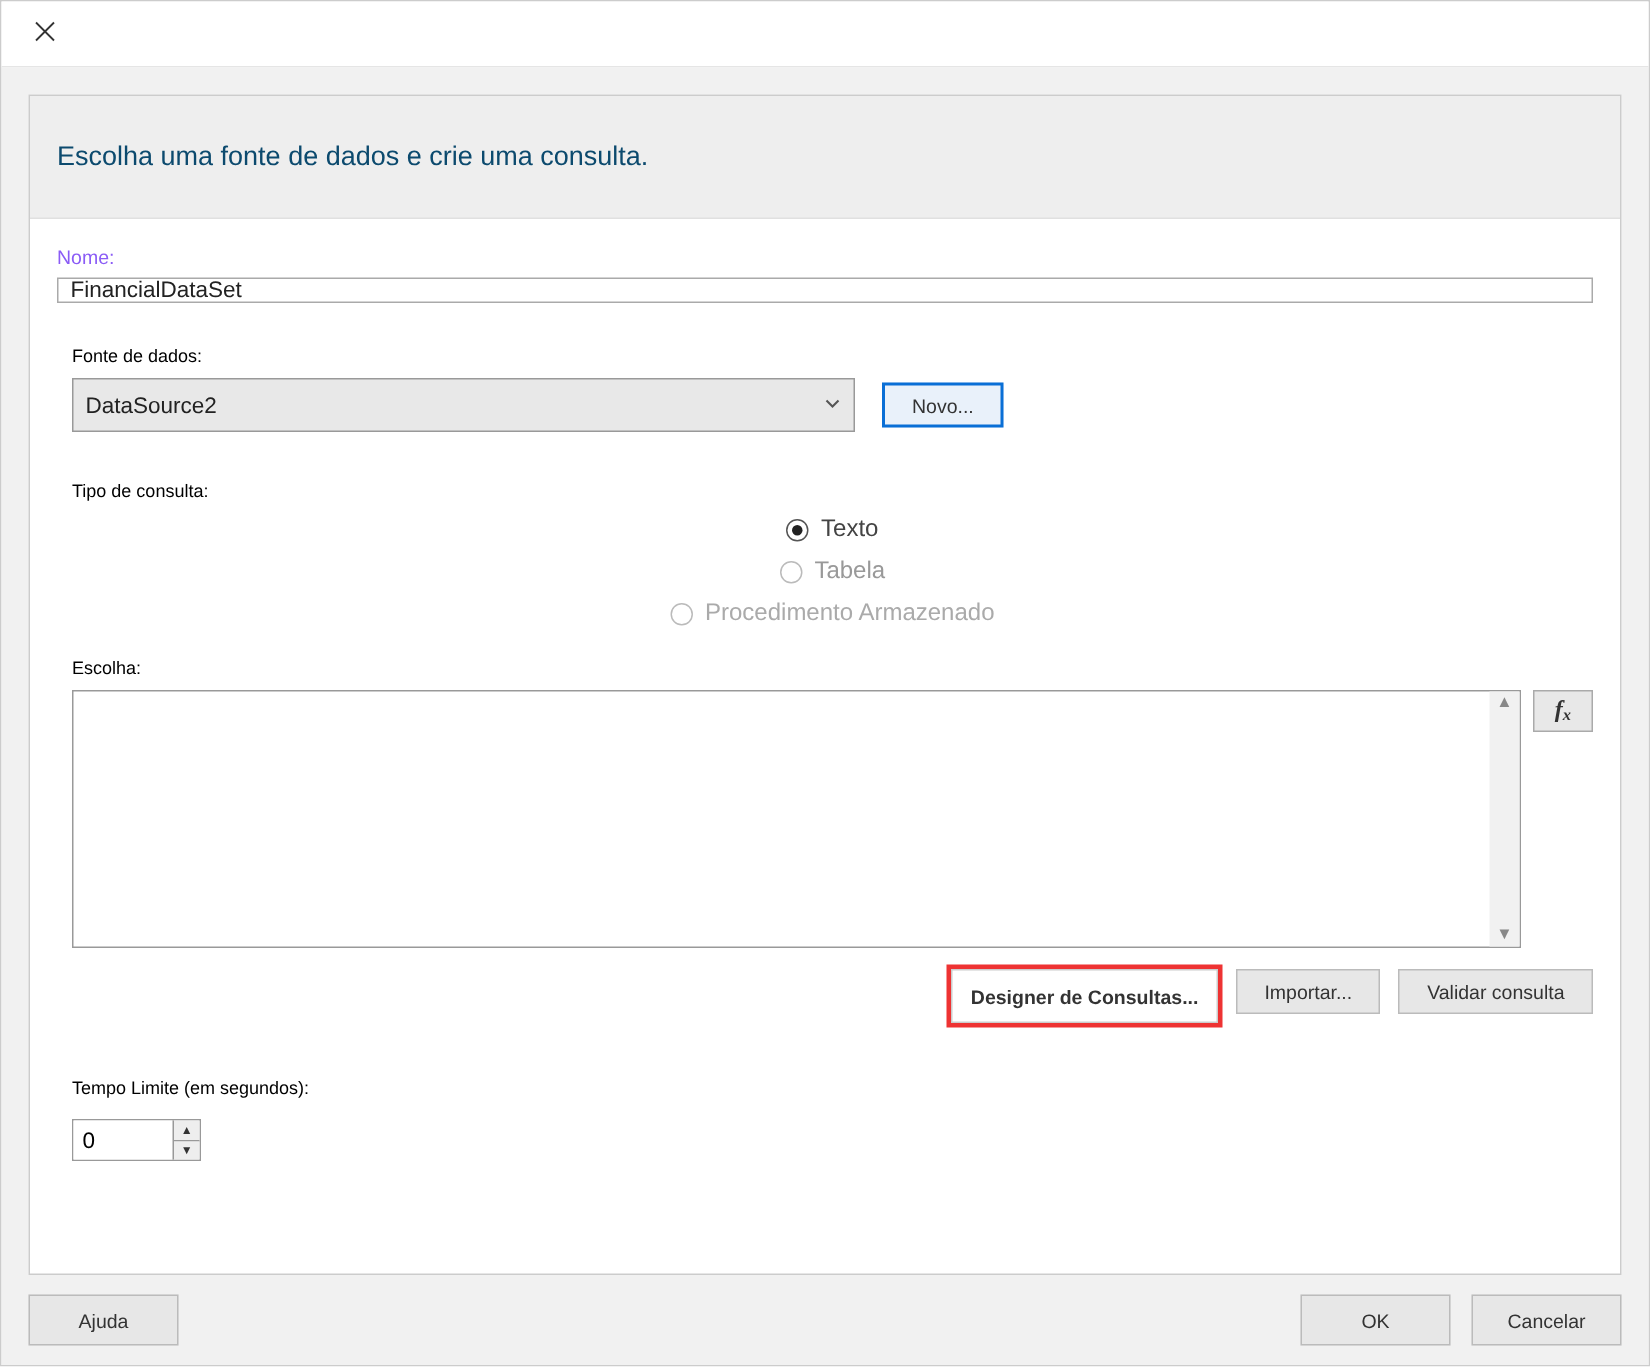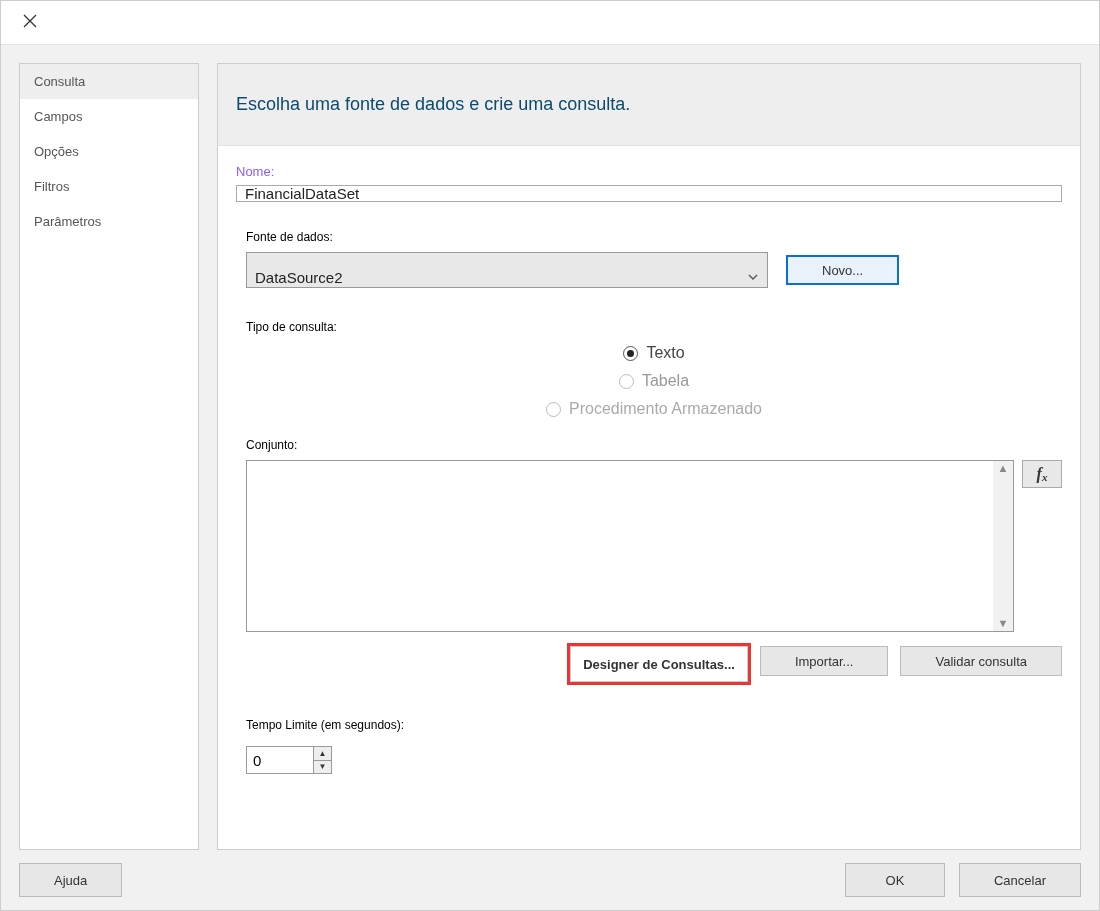--- a/index.html
+++ b/index.html
@@ -107,32 +107,33 @@
     display: flex;
     align-items: center;
     gap: 18px;
   }
   .select-like {
     flex: 0 0 522px;
     height: 36px;
     border: 1px solid #999;
     background: #e8e8e8;
     display: flex;
+    align-items: center;
     padding: 16px 8px;
     font-size: 15px;
     color: #222;
     position: relative;
     cursor: pointer;
   }
   .select-like .chev {
     margin-left: auto;
   }
   .btn {
     height: 30px;
-    padding: 0 34px;
+    padding: 0 18px;
     background: #e7e7e7;
     border: 1px solid #bbb;
     font-size: 13px;
     color: #333;
     cursor: pointer;
     display: inline-flex;
     align-items: center;
     justify-content: center;
   }
   .btn.focused {
@@ -271,27 +272,20 @@
   <div class="titlebar">
     <span class="close">
       <svg width="14" height="14" viewBox="0 0 14 14">
           <line x1="1" y1="1" x2="13" y2="13"></line>
           <line x1="13" y1="1" x2="1" y2="13"></line>
         </svg>
     </span>
   </div>
 
   <div class="body-area">
-    <div class="sidebar">
-      <div class="sidebar-item active">Consulta</div>
-      <div class="sidebar-item">Campos</div>
-      <div class="sidebar-item">Opções</div>
-      <div class="sidebar-item">Filtros</div>
-      <div class="sidebar-item">Parâmetros</div>
-    </div>
 
     <div class="main-panel">
       <div class="main-header">Escolha uma fonte de dados e crie uma consulta.</div>
       <div class="main-content">
 
         <div class="field-label">Nome:</div>
         <input class="text-input" type="text" value="FinancialDataSet" style="">
 
         <div class="section-gap"></div>
 
@@ -322,21 +316,21 @@
               <span style="color:#999">Tabela</span>
             </span>
             <span class="radio-pair">
               <span class="radio disabledr"></span>
               <span>Procedimento Armazenado</span>
             </span>
           </div>
 
           <div style="height:20px"></div>
 
-          <div class="label-sm">Conjunto:</div>
+          <div class="label-sm">Escolha:</div>
           <div class="query-row">
             <div class="query-box">
               <div class="vscroll">
                 <span class="arrow">▲</span>
                 <span class="arrow">▼</span>
               </div>
             </div>
             <div class="fx-btn">
               <span>f</span>
                 <span class="sub">x</span>

